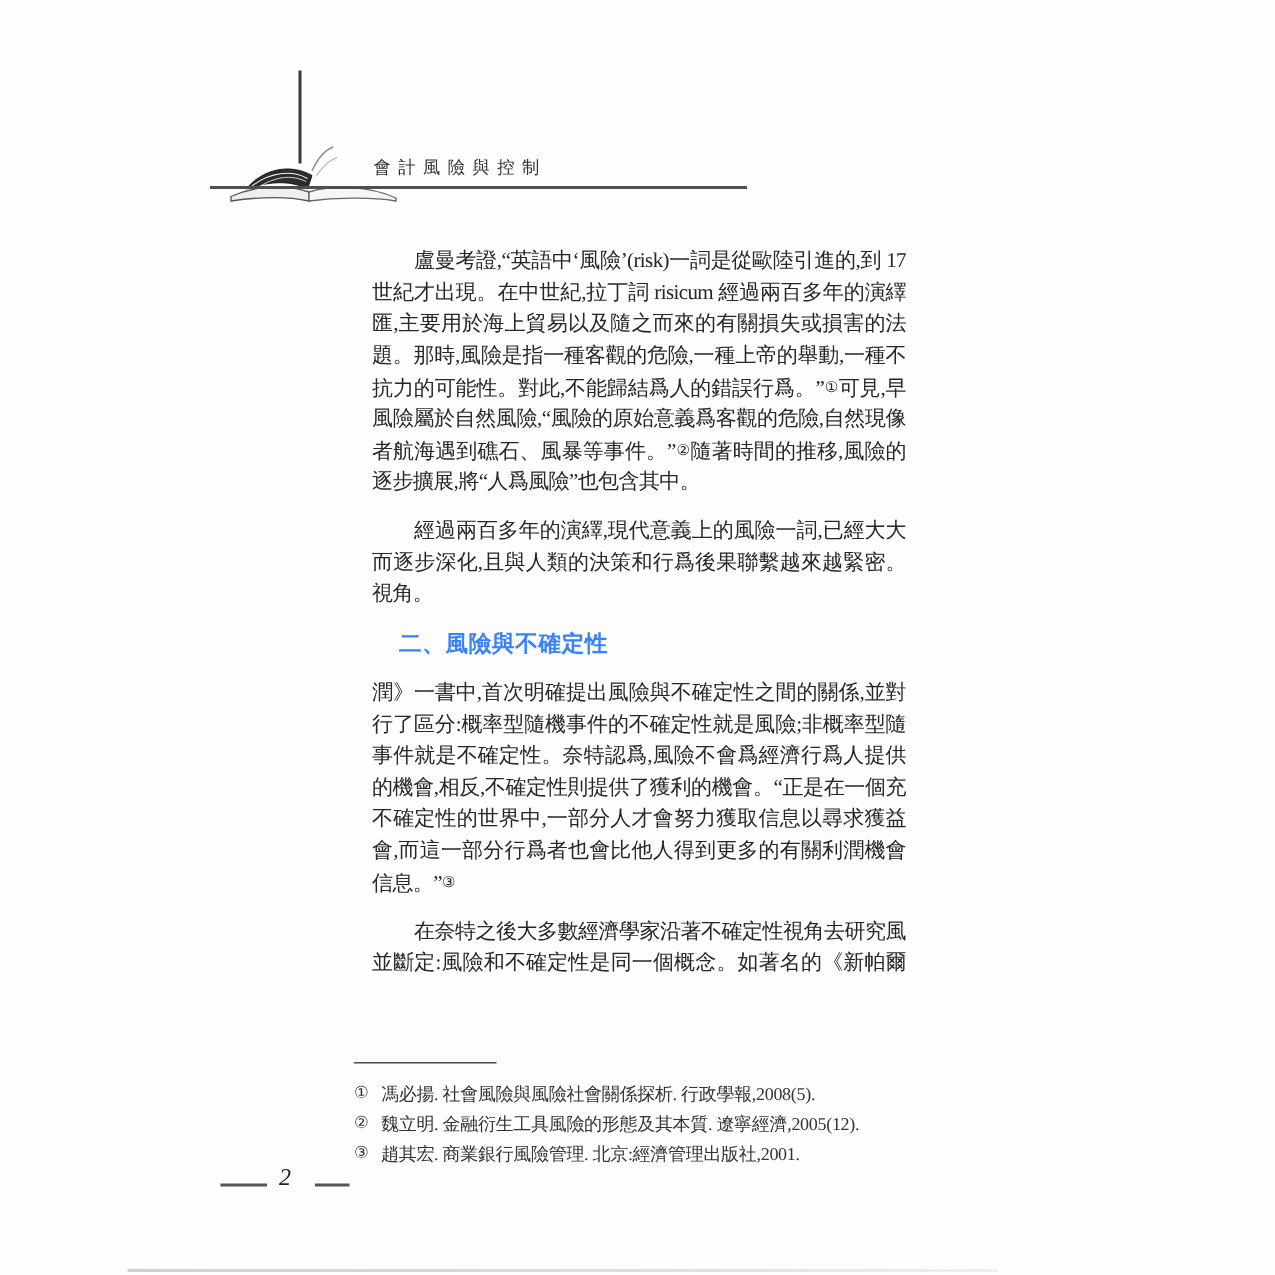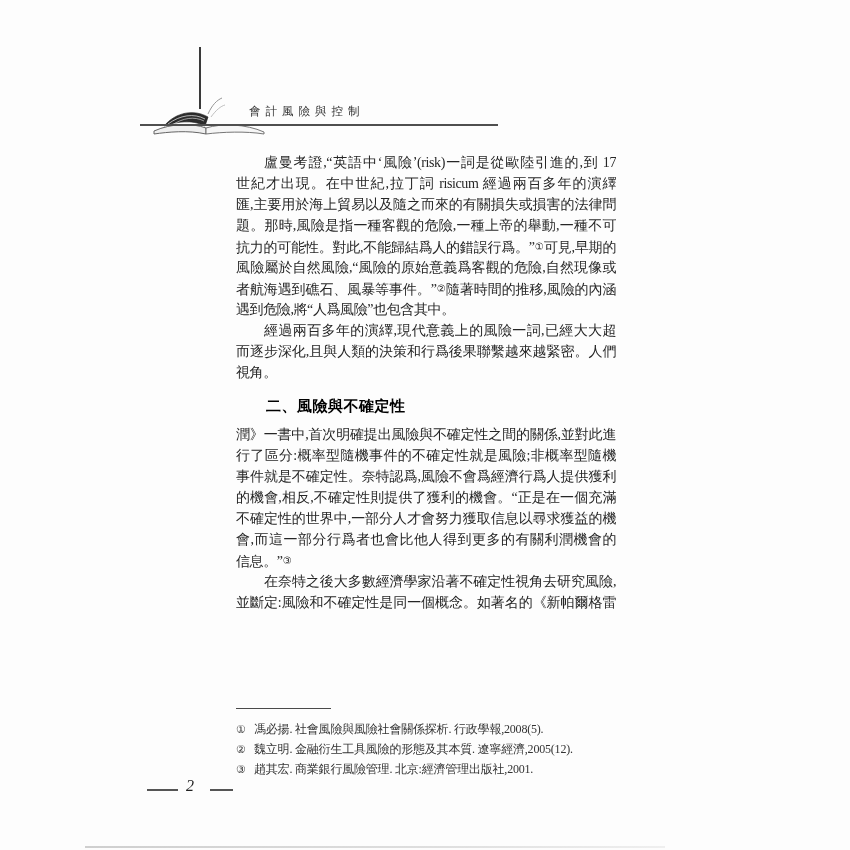--- a/index.html
+++ b/index.html
@@ -26,32 +26,32 @@
   .header-title {
     position:absolute; left:249px; top:104px;
     font-size:11.5px; letter-spacing:5px; color:#2f2f2f;
     white-space:nowrap;
   }
   
   .body-text {
     position:absolute; left:236px; top:152px; width:380px;
     font-size:14px; letter-spacing:-0.4px; color:#262626;
   }
-  .para { margin:0;font-family:Liberation Serif, serif; }
+  .para { margin:12px;font-family:Liberation Serif, serif; }
   .pline {
     height:21px; line-height:21px; overflow:hidden;
     text-align:justify; text-align-last:justify;
   }
   .pline.lastline { text-align-last:left; }
   .pline.first { text-indent:2em; }
   .heading {
     height:21px; line-height:21px;
     margin:12px 0 8px 0; padding-left:2em;
     font-family:"Liberation Sans","DejaVu Sans",sans-serif;
-    font-weight:700; font-size:15px; letter-spacing:0.5px; color:#000000;
+    font-weight:700; font-size:15px; letter-spacing:0.5px; color:#3b82f6;
   }
   .supnote { font-size:10px; vertical-align:2px; letter-spacing:0; }
   
   .footnote-rule {
     position:absolute; left:236px; top:708px; width:95px; height:1.2px;
     background:#4a4a4a;
   }
   .footnotes {
     position:absolute; left:236px; top:719px; width:345px;
     font-size:12px; letter-spacing:-0.2px; color:#333;
@@ -96,21 +96,21 @@
 
   <div class="body-text">
       <div class="para">
         <div class="pline first">盧曼考證,“英語中‘風險’(risk)一詞是從歐陸引進的,到 17</div>
         <div class="pline">世紀才出現。在中世紀,拉丁詞 risicum 經過兩百多年的演繹</div>
         <div class="pline">匯,主要用於海上貿易以及隨之而來的有關損失或損害的法律問</div>
         <div class="pline">題。那時,風險是指一種客觀的危險,一種上帝的舉動,一種不可</div>
         <div class="pline">抗力的可能性。對此,不能歸結爲人的錯誤行爲。”<span class="supnote">①</span>可見,早期的</div>
         <div class="pline">風險屬於自然風險,“風險的原始意義爲客觀的危險,自然現像或</div>
         <div class="pline">者航海遇到礁石、風暴等事件。”<span class="supnote">②</span>隨著時間的推移,風險的內涵才</div>
-        <div class="pline lastline">遇到危險,將“人爲風險”也包含其中。</div>
+        <div class="pline lastline">逐步擴展,將“人爲風險”也包含其中。</div>
       </div>
       <div class="para">
         <div class="pline first">經過兩百多年的演繹,現代意義上的風險一詞,已經大大超</div>
         <div class="pline">而逐步深化,且與人類的決策和行爲後果聯繫越來越緊密。人們</div>
         <div class="pline lastline">視角。</div>
       </div>
       <div class="heading">二、風險與不確定性</div>
       <div class="para">
         <div class="pline">潤》一書中,首次明確提出風險與不確定性之間的關係,並對此進</div>
         <div class="pline">行了區分:概率型隨機事件的不確定性就是風險;非概率型隨機</div>

